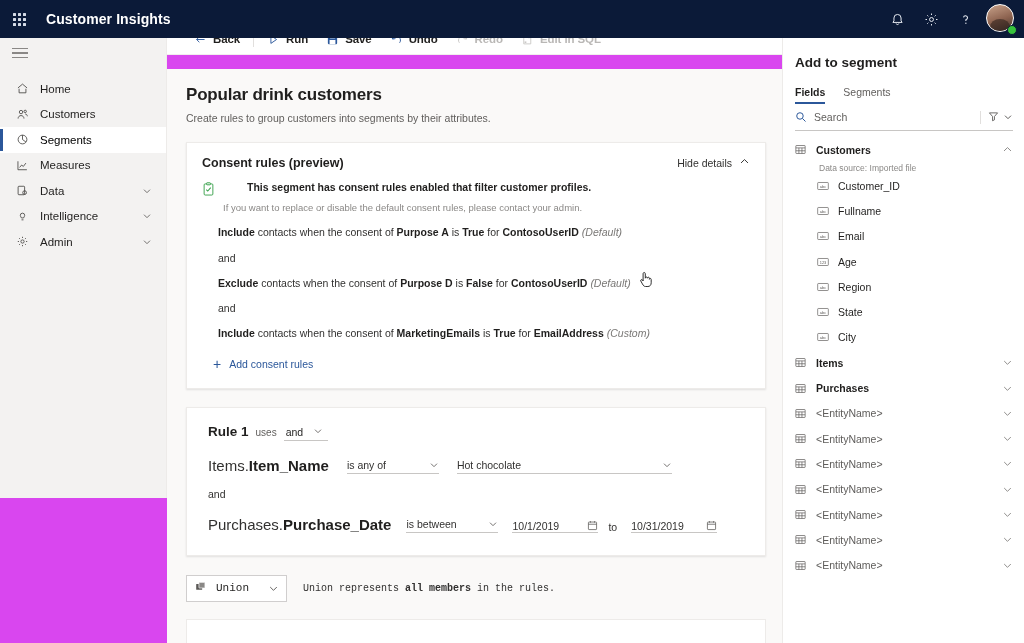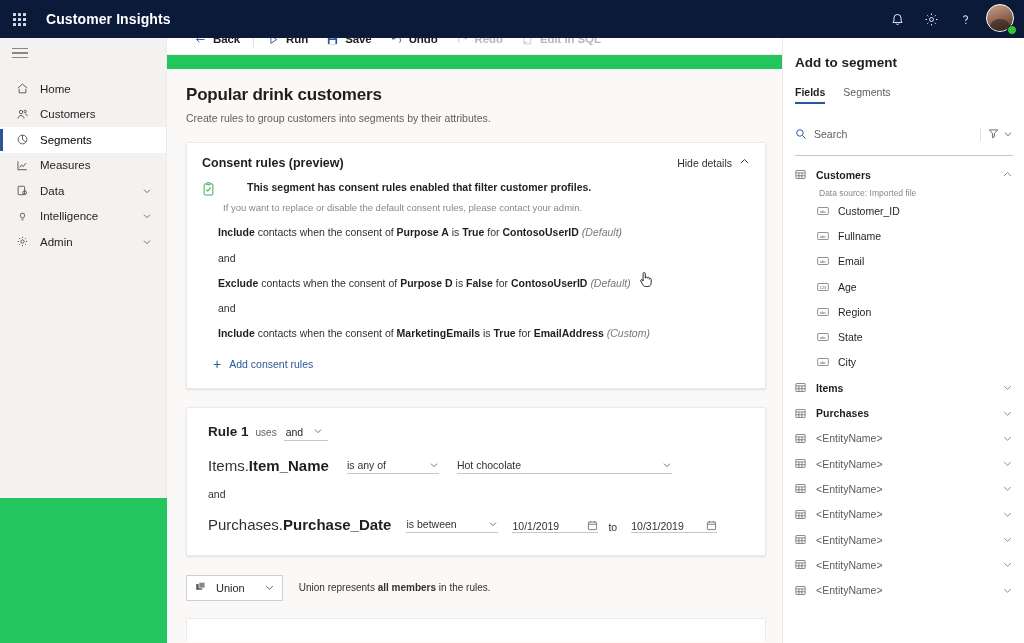--- a/index.html
+++ b/index.html
@@ -1,21 +1,21 @@
 <!DOCTYPE html>
 <html><head>
 <meta charset="utf-8">
 <style>
   * { box-sizing: border-box; margin: 0; padding: 0; }
   html, body {
     width: 1024px; height: 643px;
     font-family: "Liberation Sans", sans-serif;
     background: #f3f2f1; overflow: hidden;
   }
-  #app { position: relative; width: 1024px; height: 643px; background: #22c55e; }
+  #app { position: relative; width: 1024px; height: 643px; background: #d946ef; }
 
   
   .topbar {
     position: absolute; top: 0; left: 0; width: 1024px; height: 38px;
     background: #0b1a38; display: flex; align-items: center; z-index: 20;
   }
   .waffle {
     width: 38px; height: 38px; display: flex; align-items: center; justify-content: center;
     cursor: pointer;
   }
@@ -143,21 +143,21 @@
   .sel-op2 { width: 92px; margin-left: 15px; }
   .date-box {
     display: flex; align-items: center; border-bottom: 1px solid #c8c6c4;
     width: 86px; margin-left: 14px; padding-bottom: 0; font-size: 10.5px; color: #323130; cursor: pointer;
   }
   .date-box .cal { margin-left: auto; color: #605e5c; display: flex; }
   .to-lbl { font-size: 10.5px; color: #323130; margin-left: 10px; }
   .and-sub { font-size: 10.5px; color: #323130; padding: 14px 0 0 21px; }
 
   
-  .union-bar { display: flex; align-items: center; margin: 19px 16px 0 19px; }
+  .union-bar { display: flex; align-items: center; margin: 19px 16px 0 19px; font-family: Liberation Mono, monospace; }
   .union-btn {
     display: flex; align-items: center; gap: 9px; border: 1px solid #d0cece;
     background: #fff; padding: 5px 7px 5px 8px; font-size: 11px; color: #201f1e; cursor: pointer;
   }
   .union-note { font-size: 10px; color: #323130; margin-left: 16px; }
   .union-note b { font-weight: bold; }
   .stub-card {
     margin: 17px 16px 0 19px; height: 24px; background: #ffffff; border: 1px solid #edebe9;
     border-bottom: none;
   }
@@ -168,22 +168,22 @@
     background: #ffffff; border-left: 1px solid #edebe9; overflow: hidden;
   }
   .rp-title { font-size: 13.5px; font-weight: bold; color: #201f1e; padding: 17px 0 0 12px; }
   .rp-tabs { display: flex; padding: 16px 0 0 12px; gap: 18px; }
   .rp-tab { font-size: 10.5px; color: #605e5c; padding-bottom: 6px; cursor: pointer; position: relative; }
   .rp-tab.active { color: #201f1e; font-weight: bold; }
   .rp-tab.active::after {
     content: ""; position: absolute; left: 0; right: 0; bottom: 0; height: 2px; background: #2b579a;
   }
   .rp-search {
-    display: flex; align-items: center; margin: 21px 11px 0 12px;
-    border-bottom: 1px solid #c8c6c4; padding-bottom: 12px;
+    display: flex; align-items: center; margin: 4px 11px 0 12px;
+    border-bottom: 1px solid #c8c6c4; padding-bottom: 4px;
   }
   .rp-search .sico { color: #2b579a; display: flex; margin-right: 7px; }
   .rp-search input {
     border: none; outline: none; flex: 1; font-size: 10.5px; color: #323130;
     font-family: "Liberation Sans", sans-serif; background: transparent;
   }
   .rp-search input::placeholder { color: #605e5c; }
   .vdiv { width: 1px; height: 13px; background: #e1dfdd; margin: 0 7px 0 4px; }
   .filt { display: flex; align-items: center; gap: 4px; color: #484644; cursor: pointer; }
 

